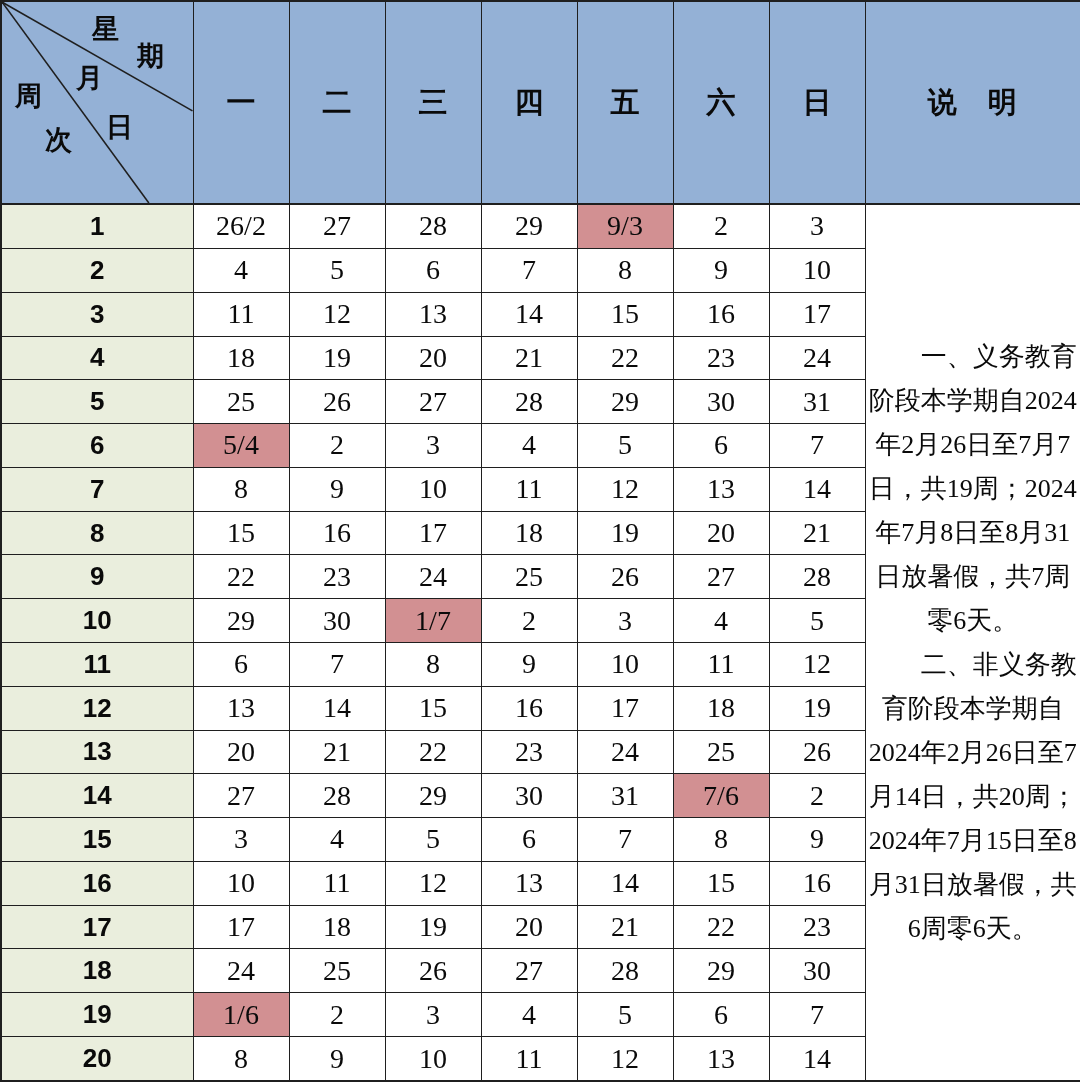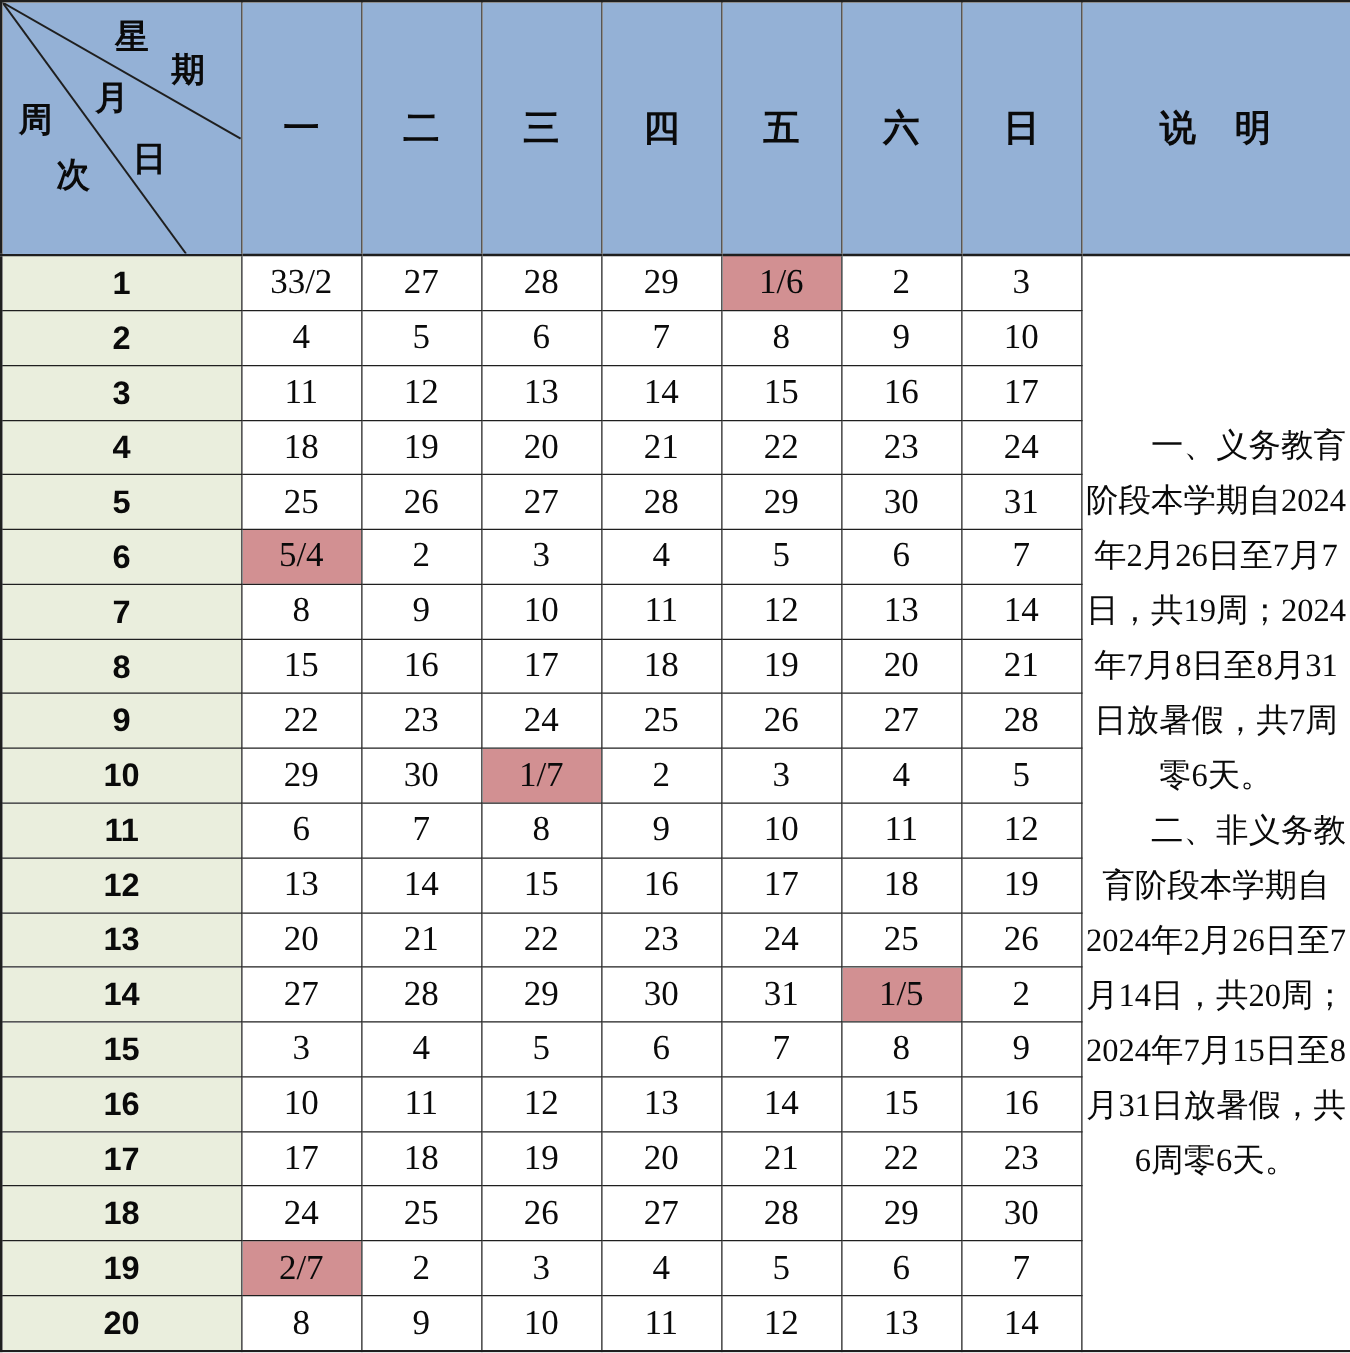--- a/index.html
+++ b/index.html
@@ -95,25 +95,25 @@
         <td>二</td>
         <td>三</td>
         <td>四</td>
         <td>五</td>
         <td>六</td>
         <td>日</td>
         <td class="note-h">说　明</td>
       </tr>
     <tr>
           <td class="week-cell">1</td>
-          <td class="date-cell">33/2</td>
-          <td class="date-cell">27</td>
-          <td class="date-cell">28</td>
-          <td class="date-cell">29</td>
-          <td class="date-cell hl">1/6</td>
+          <td class="date-cell">26/2</td>
+          <td class="date-cell">27</td>
+          <td class="date-cell">28</td>
+          <td class="date-cell">29</td>
+          <td class="date-cell hl">9/3</td>
           <td class="date-cell">2</td>
           <td class="date-cell">3</td>
           <td class="note-cell" rowspan="20">
             <p>一、义务教育阶段本学期自2024年2月26日至7月7日，共19周；2024年7月8日至8月31日放暑假，共7周零6天。</p>
             <p>二、非义务教育阶段本学期自2024年2月26日至7月14日，共20周；2024年7月15日至8月31日放暑假，共6周零6天。</p>
           </td>
         </tr>
         <tr>
           <td class="week-cell">2</td>
           <td class="date-cell">4</td>
@@ -234,21 +234,21 @@
           <td class="date-cell">25</td>
           <td class="date-cell">26</td>
         </tr>
         <tr>
           <td class="week-cell">14</td>
           <td class="date-cell">27</td>
           <td class="date-cell">28</td>
           <td class="date-cell">29</td>
           <td class="date-cell">30</td>
           <td class="date-cell">31</td>
-          <td class="date-cell hl">1/5</td>
+          <td class="date-cell hl">7/6</td>
           <td class="date-cell">2</td>
         </tr>
         <tr>
           <td class="week-cell">15</td>
           <td class="date-cell">3</td>
           <td class="date-cell">4</td>
           <td class="date-cell">5</td>
           <td class="date-cell">6</td>
           <td class="date-cell">7</td>
           <td class="date-cell">8</td>
@@ -279,21 +279,21 @@
           <td class="date-cell">24</td>
           <td class="date-cell">25</td>
           <td class="date-cell">26</td>
           <td class="date-cell">27</td>
           <td class="date-cell">28</td>
           <td class="date-cell">29</td>
           <td class="date-cell">30</td>
         </tr>
         <tr>
           <td class="week-cell">19</td>
-          <td class="date-cell hl">2/7</td>
+          <td class="date-cell hl">1/6</td>
           <td class="date-cell">2</td>
           <td class="date-cell">3</td>
           <td class="date-cell">4</td>
           <td class="date-cell">5</td>
           <td class="date-cell">6</td>
           <td class="date-cell">7</td>
         </tr>
         <tr>
           <td class="week-cell">20</td>
           <td class="date-cell">8</td>

